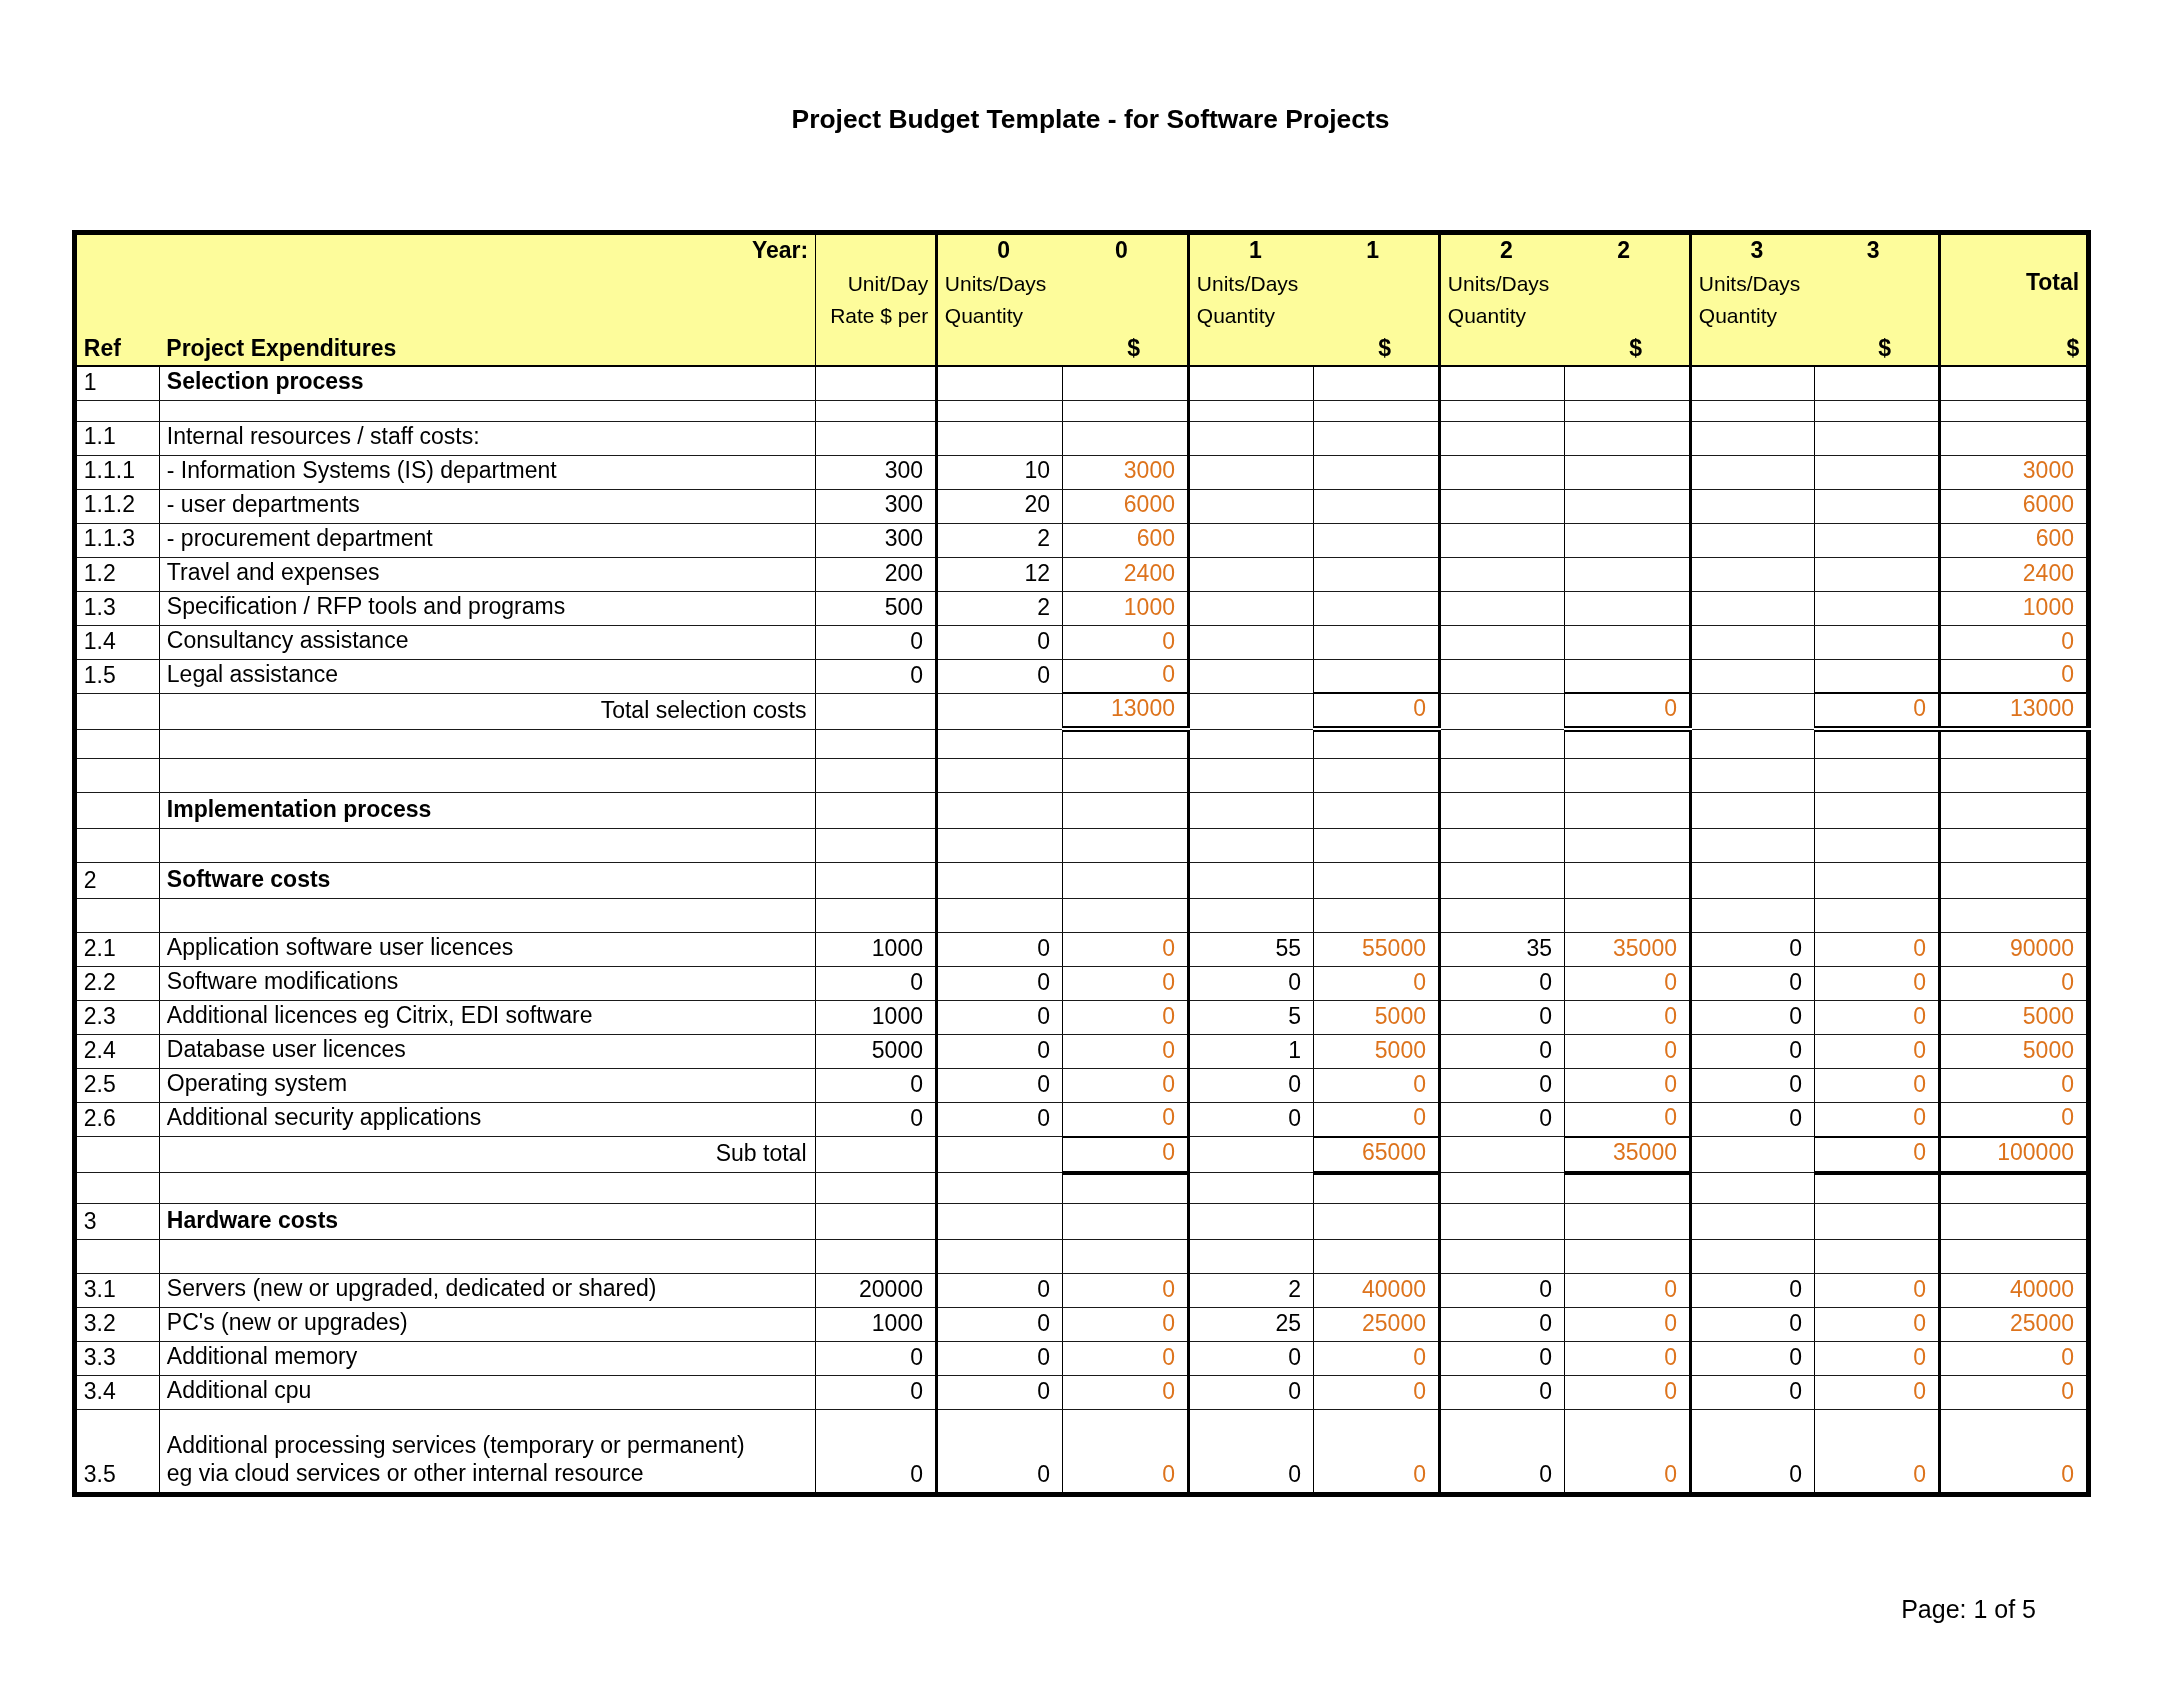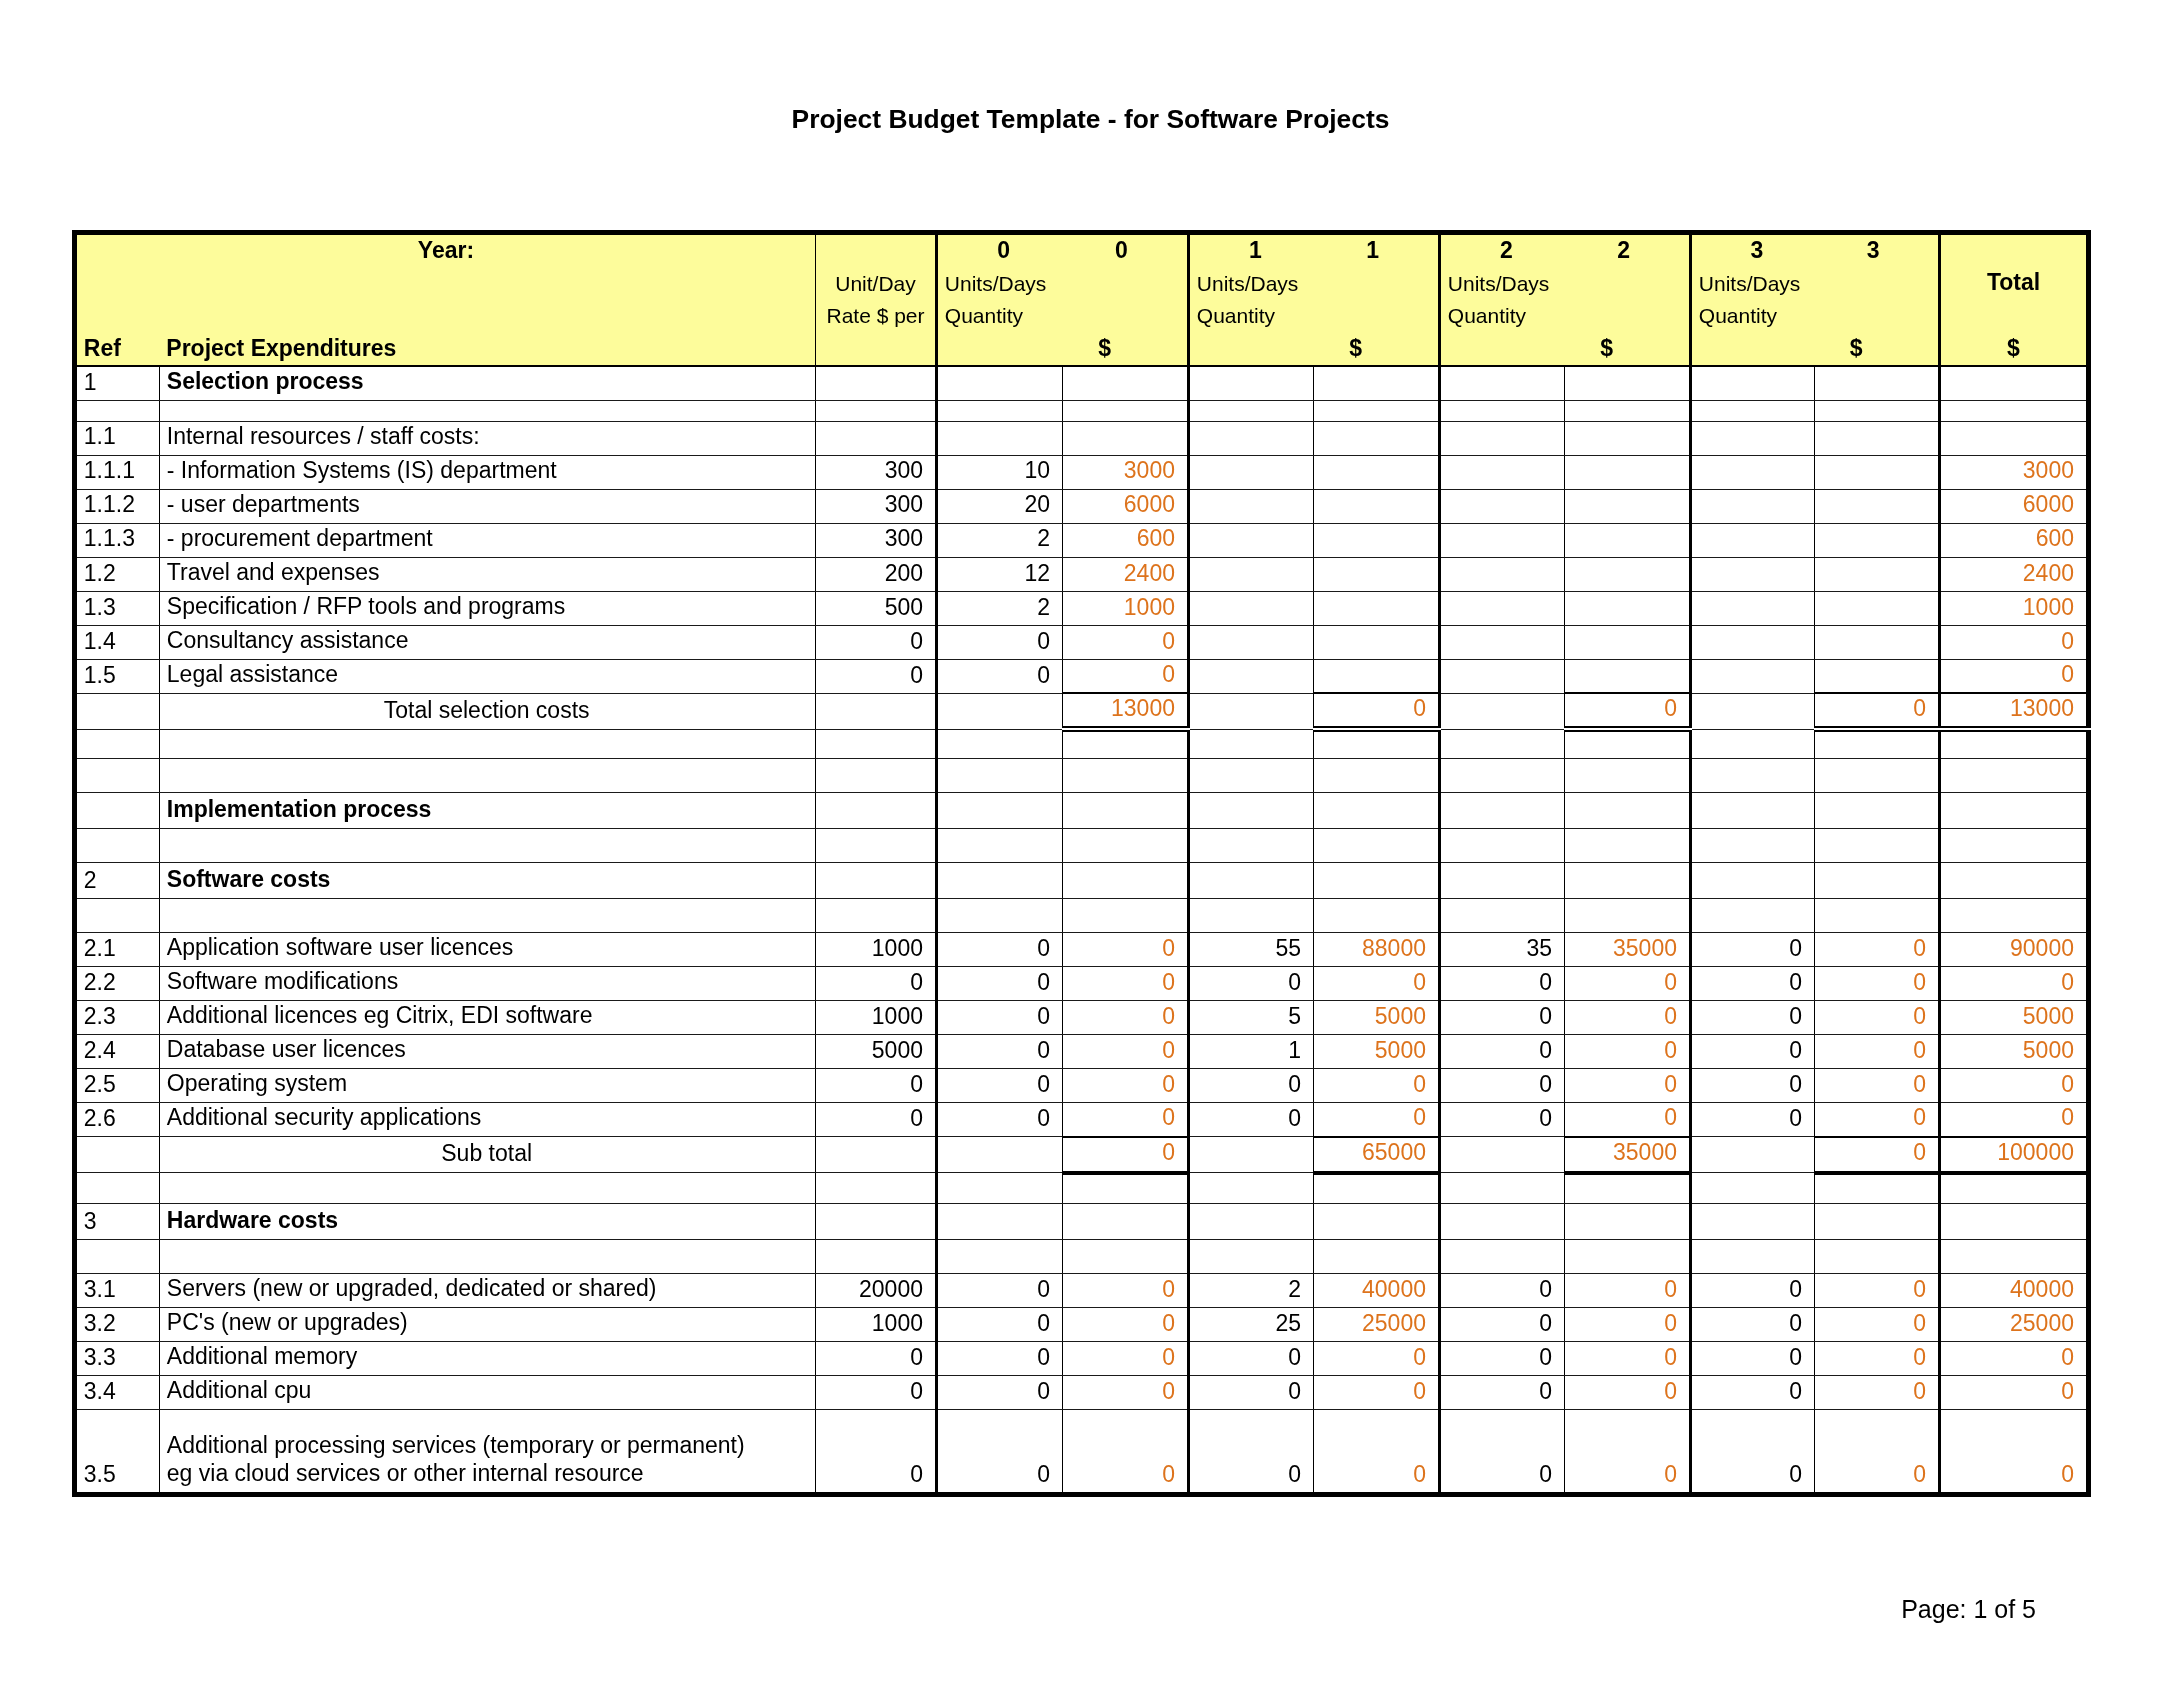--- a/index.html
+++ b/index.html
@@ -17,21 +17,21 @@
     border-collapse:collapse; table-layout:fixed;
     border:5.1px solid #000;
   }
   
   thead td {
     background:#FDFC9B; font-size:21px; vertical-align:bottom;
     padding:1.7px 6.8px 3.4px 6.8px; overflow:hidden; white-space:nowrap;
   }
   thead { border-bottom:2.6px solid #000; }
   .hb { font-weight:bold; font-size:23px; }
-  .right { text-align:center; }
+  .right { text-align:right; }
   .left  { text-align:left; }
   .rate-div { border-left:1.7px solid #000; }
   .ygroup-flex { display:flex; }
   .ygroup-flex span { flex:1; text-align:center; font-weight:bold; font-size:23px; }
   .dollar-pad { padding-right:47px; }
   
   tbody td {
     border-left:1.7px solid #000; border-bottom:1.7px solid #1a1a1a;
     font-size:23px; vertical-align:bottom;
     padding:0 8.5px 4.3px 6.8px; overflow:hidden; white-space:nowrap;
@@ -377,21 +377,21 @@
           <td class="c-num c-money-cell"></td>
           <td class="c-num c-money-cell b-group"></td>
         </tr>
         <tr style="height: 32px;">
           <td class="c-ref">2.1</td>
           <td class="c-desc">Application software user licences</td>
           <td class="c-num">1000</td>
           <td class="c-num b-group">0</td>
           <td class="c-num c-money-cell">0</td>
           <td class="c-num b-group">55</td>
-          <td class="c-num c-money-cell">88000</td>
+          <td class="c-num c-money-cell">55000</td>
           <td class="c-num b-group">35</td>
           <td class="c-num c-money-cell">35000</td>
           <td class="c-num b-group">0</td>
           <td class="c-num c-money-cell">0</td>
           <td class="c-num c-money-cell b-group">90000</td>
         </tr>
         <tr style="height: 32px;">
           <td class="c-ref">2.2</td>
           <td class="c-desc">Software modifications</td>
           <td class="c-num">0</td>

